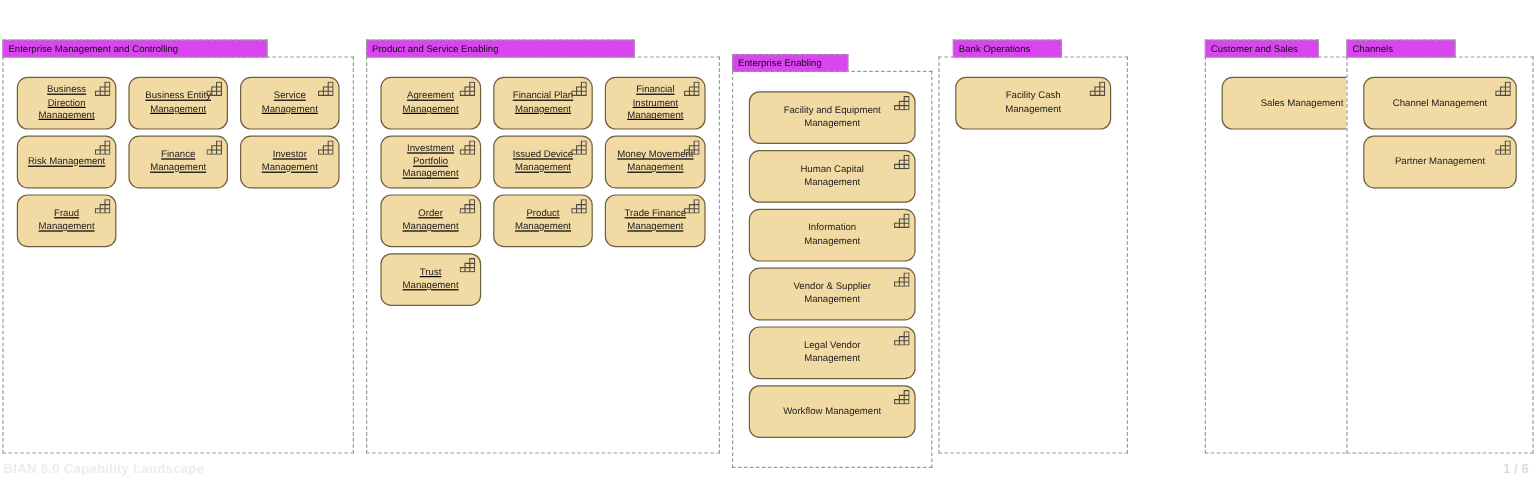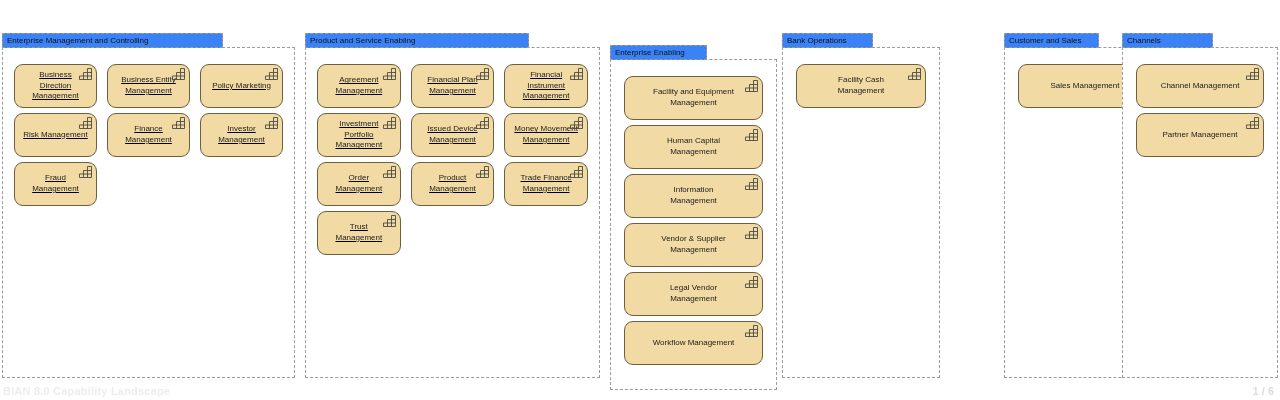--- a/index.html
+++ b/index.html
@@ -14,21 +14,21 @@
   .group {
     position: absolute;
     top: 33px;
     height: 345px;
   }
   .group .tab {
     position: absolute;
     top: 0; left: 0;
     height: 15px;
     border: 1px dashed var(--pkg-border, #9b9b9b);
-    background: #3b82f6;
+    background: #d946ef;
     box-sizing: border-box;
     display: flex;
     align-items: center;
     padding-left: 4px;
     z-index: 2;
   }
   .group .tab-label {
     font-size: 8px;
     color: #111111;
     white-space: nowrap;
@@ -97,21 +97,21 @@
     right: 6px;
     bottom: 3px;
     font-size: 11px;
     font-weight: bold;
     color: #dcdcdc;
   }
   
   .g1 { left: 2px;    width: 293px; }  .g1 .tab { width: 221px; }
   .g2 { left: 305px;  width: 295px; }  .g2 .tab { width: 224px; }
   .g3 { left: 610px;  width: 167px; margin-top: 12px; }  .g3 .tab { width: 97px; }
-  .g4 { left: 782px;  width: 158px; }  .g4 .tab { width: 91px; }
+  .g4 { left: 782px;  width: 158px; }  .g4 .tab { width: 91px; margin-left: 12px; }
   .g5 { left: 1004px;  width: 162px; }  .g5 .tab { width: 95px; }
   .g6 { left: 1122px; width: 156px; }  .g6 .tab { width: 91px; }
 </style>
 </head>
 <body>
 
 <div class="canvas" style="--cap-fill: #F1DAA3; --cap-border: #6D6040; --pkg-border: #9B9B9B;">
   <div id="groups">
       <div class="group g1">
         <div class="tab">
@@ -127,21 +127,21 @@
               </svg>
             </div>
             <div class="cap">
               <span class="cap-label">Business Entity
 Management</span>
               <svg class="cap-icon" viewBox="0 0 13 12">
                 <path d="M8.5 0.5h4v11h-12v-3.5h4v-3.5h4z M8.5 4.5h4 M4.5 8h8 M8.5 4.5v7 M4.5 8v3.5" fill="none" stroke="#4a4a42" stroke-width="0.9"></path>
               </svg>
             </div>
             <div class="cap">
-              <span class="cap-label">Policy Marketing</span>
+              <span class="cap-label">Service Management</span>
               <svg class="cap-icon" viewBox="0 0 13 12">
                 <path d="M8.5 0.5h4v11h-12v-3.5h4v-3.5h4z M8.5 4.5h4 M4.5 8h8 M8.5 4.5v7 M4.5 8v3.5" fill="none" stroke="#4a4a42" stroke-width="0.9"></path>
               </svg>
             </div>
             <div class="cap">
               <span class="cap-label">Risk Management</span>
               <svg class="cap-icon" viewBox="0 0 13 12">
                 <path d="M8.5 0.5h4v11h-12v-3.5h4v-3.5h4z M8.5 4.5h4 M4.5 8h8 M8.5 4.5v7 M4.5 8v3.5" fill="none" stroke="#4a4a42" stroke-width="0.9"></path>
               </svg>
             </div>

